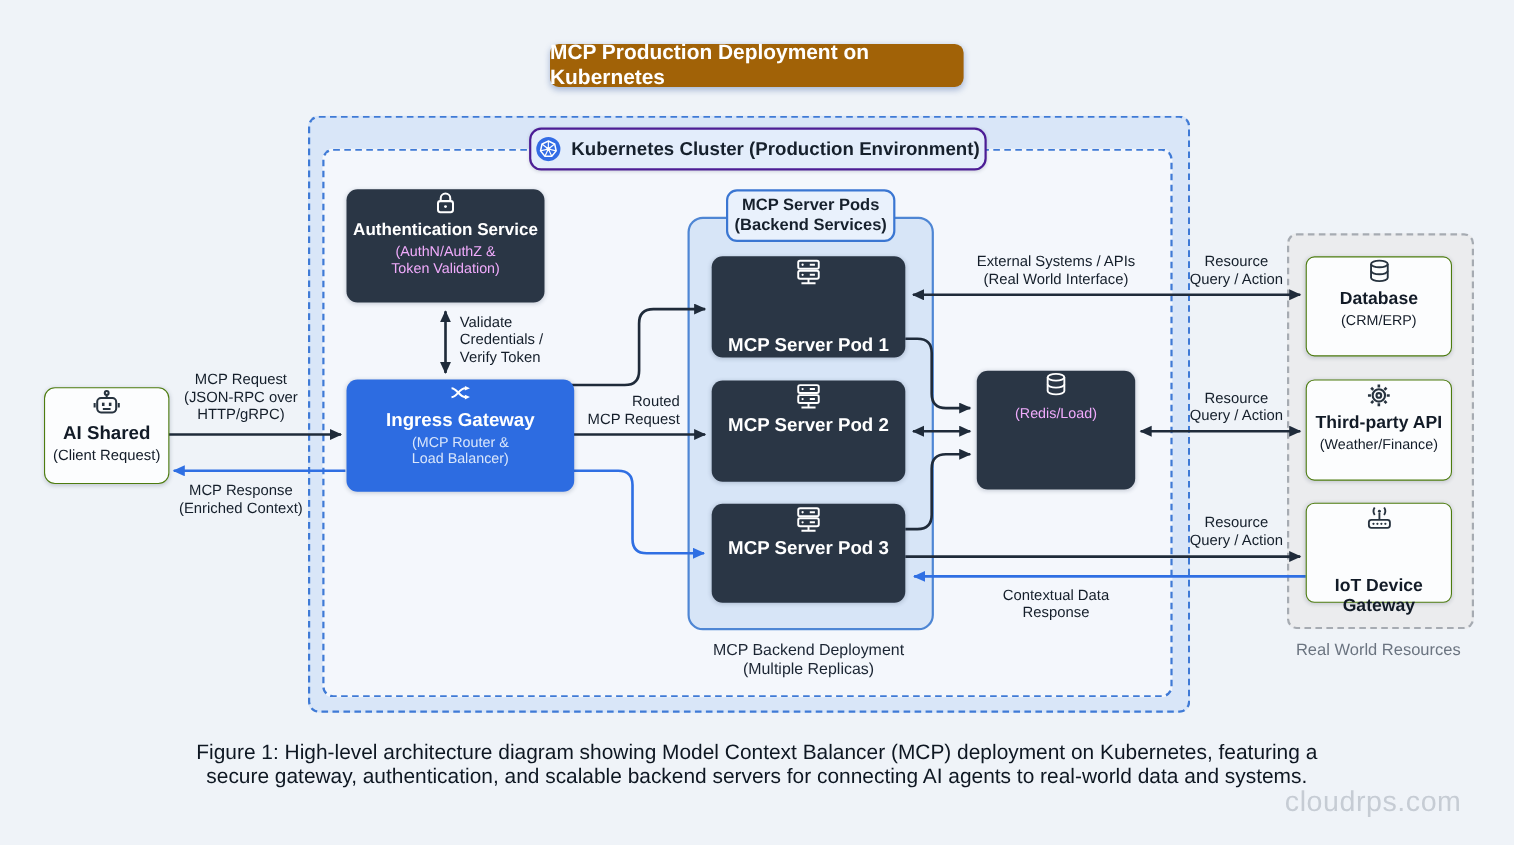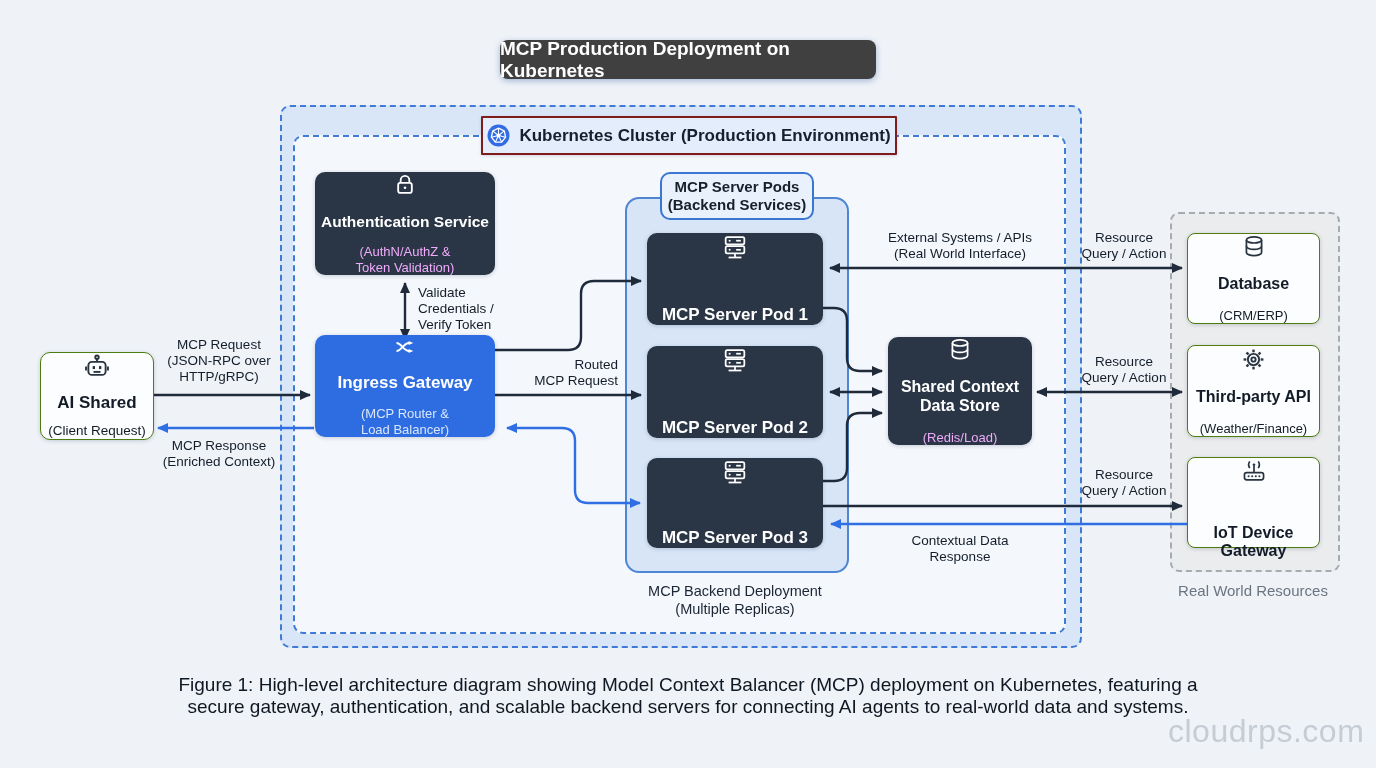--- a/index.html
+++ b/index.html
@@ -23,41 +23,41 @@
     left:625px;top:197px;width:220px;height:372px;
     background:#d7e5f7;border:2px solid #4e86d4;border-radius:14px;z-index:3;
   }
   .resources-group{
     left:1170px;top:212px;width:166px;height:356px;
     background:#ebecee;border:2px dashed #a6abb2;border-radius:9px;z-index:3;
   }
   
   #arrows{left:0;top:0;width:1376px;height:768px;z-index:5;pointer-events:none;}
   
-  .node{display:flex;flex-direction:column;align-items:center;justify-content:space-between;
+  .node{display:flex;flex-direction:column;align-items:center;justify-content:flex-start;
         text-align:center;border-radius:10px;z-index:10;box-shadow:0 1px 4px rgba(25,40,70,.20);}
   .node-dark{background:#2a3645;color:#ffffff;}
   .node-blue{background:#2d6ce1;color:#ffffff;}
   .node-white{background:#fcfdfe;border:1px solid #4d7c0f;color:#121b27;}
   .node .t{font-weight:700;font-size:16px;line-height:1.15;white-space:pre-line;}
   .node .s{font-size:13px;line-height:1.18;white-space:pre-line;margin-top:2px;}
   .node-dark .s{color:#f0abfc;}
   .node-blue .s{color:#d9e6fb;}
   .node .ic{margin-bottom:3px;line-height:0;}
   
   .banner{
     left:500px;top:40px;width:376px;height:39px;z-index:10;
-    background:#404040;border-radius:8px;color:#fff;
+    background:#a16207;border-radius:8px;color:#fff;
     display:flex;align-items:center;justify-content:center;
     font-size:19px;font-weight:700;box-shadow:0 2px 6px rgba(30,70,150,.35);
   }
   
   .k8s-label{
     left:481px;top:116px;width:412px;height:35px;z-index:10;
-    background:#e3edfb;border:2px solid #7f1d1d;border-radius:1px;
+    background:#e3edfb;border:2px solid #4c1d95;border-radius:11px;
     display:flex;align-items:center;justify-content:center;gap:9px;
     font-size:17px;font-weight:700;color:#16202c;box-shadow:0 1px 3px rgba(25,40,70,.15);
   }
   
   .pods-label{
     left:660px;top:172px;width:150px;height:44px;z-index:10;
     background:#e9f1fc;border:2px solid #3a76d2;border-radius:10px;
     display:flex;align-items:center;justify-content:center;
     font-size:15px;font-weight:700;line-height:1.2;text-align:center;
     white-space:pre-line;color:#16202c;
@@ -68,21 +68,21 @@
   .lbl-left{text-align:left;}
   .footer-lbl{z-index:12;font-size:14.5px;font-weight:500;color:#1b2533;
        text-align:center;white-space:pre-line;line-height:1.25;}
   .grey-lbl{z-index:12;font-size:15px;color:#6b7480;text-align:center;}
   
   .caption{
     left:0;top:674px;width:1376px;z-index:12;text-align:center;
     font-size:19px;font-weight:500;color:#0e1722;line-height:22px;white-space:pre-line;
   }
   .watermark{
-    left:1168px;top:713px;z-index:12;font-size:32px;font-weight:500;
+    left:1168px;top:713px;z-index:12;font-size:26px;font-weight:500;
     color:#c6ccd4;letter-spacing:.5px;text-align:center;
   }
 </style>
 </head>
 <body>
 
 <div class="abs outer-cluster"></div>
 <div class="abs inner-cluster"></div>
 <div class="abs pods-group"></div>
 <div class="abs resources-group"></div>
@@ -143,21 +143,21 @@
       <path d="M8 10 V7.6 a4 4 0 0 1 8 0 V10"></path>
       <rect x="5.7" y="10" width="12.6" height="9.3" rx="2"></rect>
       <circle cx="12" cy="14.6" r="1.2" fill="#ffffff" stroke="none"></circle>
     </svg>
   </span>
   <div class="t" style="font-size:15.5px;">Authentication Service</div>
   <div class="s">(AuthN/AuthZ &amp;
 Token Validation)</div>
 </div>
 
-<div class="abs node node-blue" style="left:315px;top:335px;width:180px;height:102px;">
+<div class="abs node node-blue" style="left:315px;top:345px;width:207px;height:102px;">
   <span class="ic">
     <svg width="30" height="24" viewBox="0 0 24 24" fill="none" stroke="#ffffff" stroke-width="1.9">
       <path d="M3.5 8 C8.5 8 10.5 16 16 16"></path>
       <path d="M3.5 16 C8.5 16 10.5 8 16 8"></path>
       <polygon points="15.6,5.9 20.3,8 15.6,10.1" fill="#ffffff" stroke="none"></polygon>
       <polygon points="15.6,13.9 20.3,16 15.6,18.1" fill="#ffffff" stroke="none"></polygon>
     </svg>
   </span>
   <div class="t" style="font-size:17px;">Ingress Gateway</div>
   <div class="s">(MCP Router &amp;
@@ -177,21 +177,21 @@
       <line x1="21.4" y1="11.5" x2="21.4" y2="15"></line>
     </svg>
   </span>
   <div class="t" style="font-size:17px;">AI Shared</div>
   <div class="s" style="font-size:13.5px;">(Client Request)</div>
 </div>
 
 <div class="abs pods-label">MCP Server Pods
 (Backend Services)</div>
 
-<div class="abs node node-dark" style="left:647px;top:233px;width:176px;height:92px;">
+<div class="abs node node-dark" style="left:647px;top:233px;width:176px;height:92px;gap:40px;">
   <span class="ic">
     <svg width="28" height="28" viewBox="0 0 24 24" fill="none" stroke="#ffffff" stroke-width="1.5">
       <rect x="4" y="3.5" width="16" height="6.2" rx="1.4"></rect>
       <rect x="4" y="11.3" width="16" height="6.2" rx="1.4"></rect>
       <circle cx="7.4" cy="6.6" r="0.9" fill="#ffffff" stroke="none"></circle>
       <line x1="13" y1="6.6" x2="17" y2="6.6"></line>
       <circle cx="7.4" cy="14.4" r="0.9" fill="#ffffff" stroke="none"></circle>
       <line x1="13" y1="14.4" x2="17" y2="14.4"></line>
       <line x1="12" y1="17.5" x2="12" y2="21"></line>
       <line x1="6.5" y1="21" x2="17.5" y2="21"></line>
@@ -233,22 +233,20 @@
 </div>
 
 <div class="abs node node-dark" style="left:888px;top:337px;width:144px;height:108px;">
   <span class="ic">
     <svg width="26" height="26" viewBox="0 0 24 24" fill="none" stroke="#ffffff" stroke-width="1.6">
       <ellipse cx="12" cy="5.5" rx="7" ry="2.8"></ellipse>
       <path d="M5 5.5 V17 c0 1.6 3.1 2.9 7 2.9 s7 -1.3 7 -2.9 V5.5"></path>
       <path d="M5 11.3 c0 1.6 3.1 2.9 7 2.9 s7 -1.3 7 -2.9"></path>
     </svg>
   </span>
-  <div class="t">Shared Context
-Data Store</div>
   <div class="s">(Redis/Load)</div>
 </div>
 
 <div class="abs node node-white" style="left:1187px;top:233px;width:131px;height:89px;border-radius:8px;">
   <span class="ic">
     <svg width="26" height="26" viewBox="0 0 24 24" fill="none" stroke="#27333f" stroke-width="1.6">
       <ellipse cx="12" cy="5.5" rx="7" ry="2.8"></ellipse>
       <path d="M5 5.5 V17 c0 1.6 3.1 2.9 7 2.9 s7 -1.3 7 -2.9 V5.5"></path>
       <path d="M5 11.3 c0 1.6 3.1 2.9 7 2.9 s7 -1.3 7 -2.9"></path>
     </svg>

